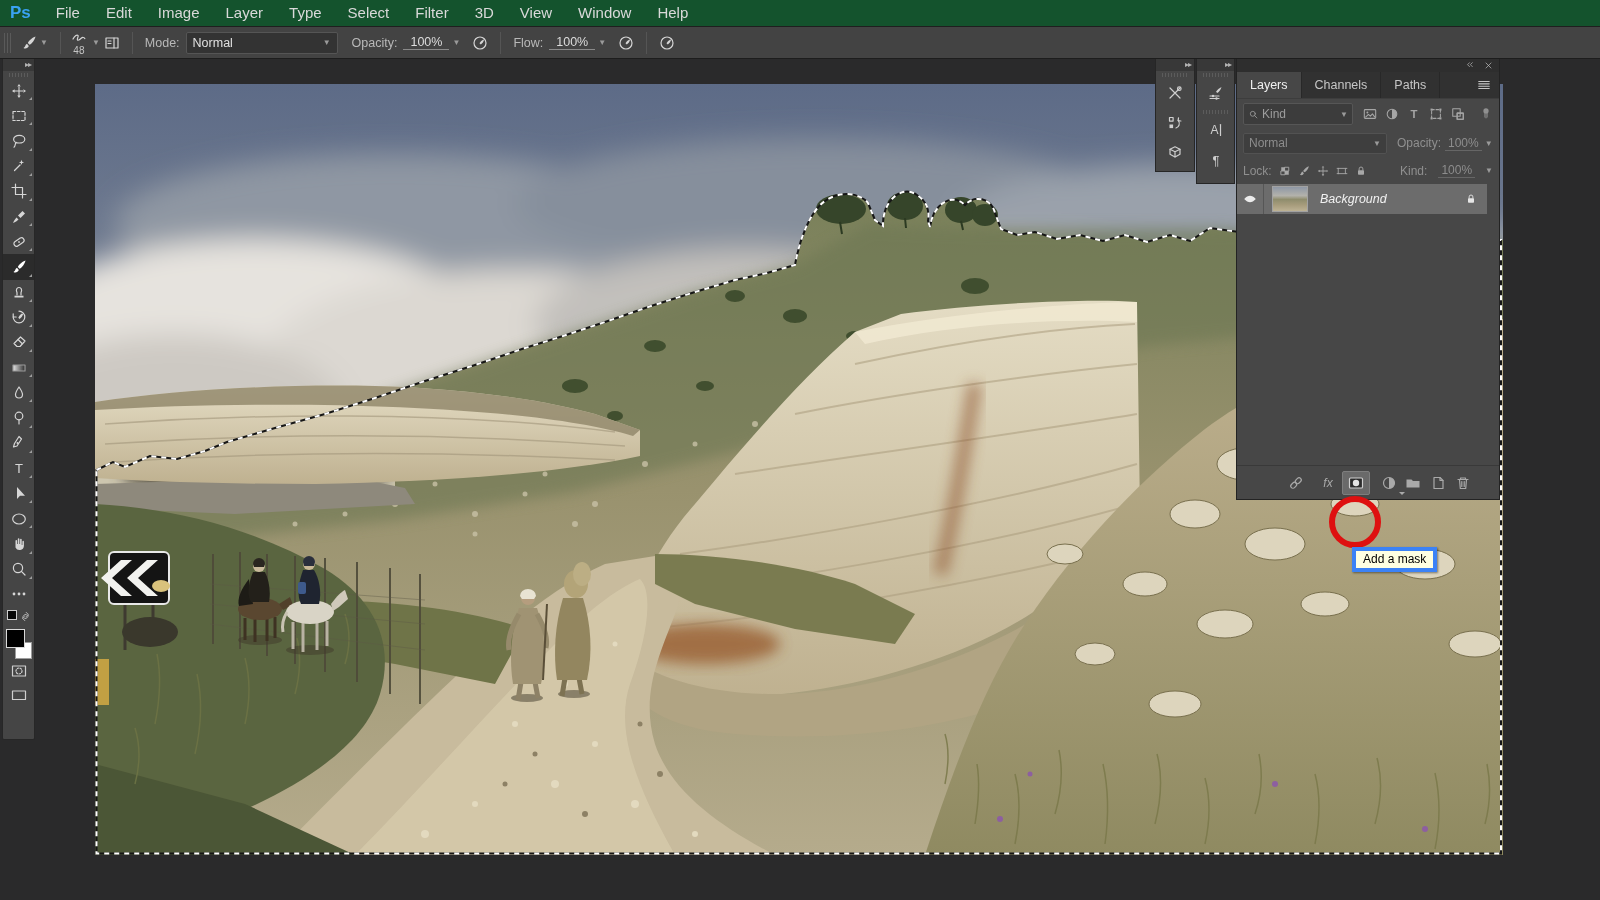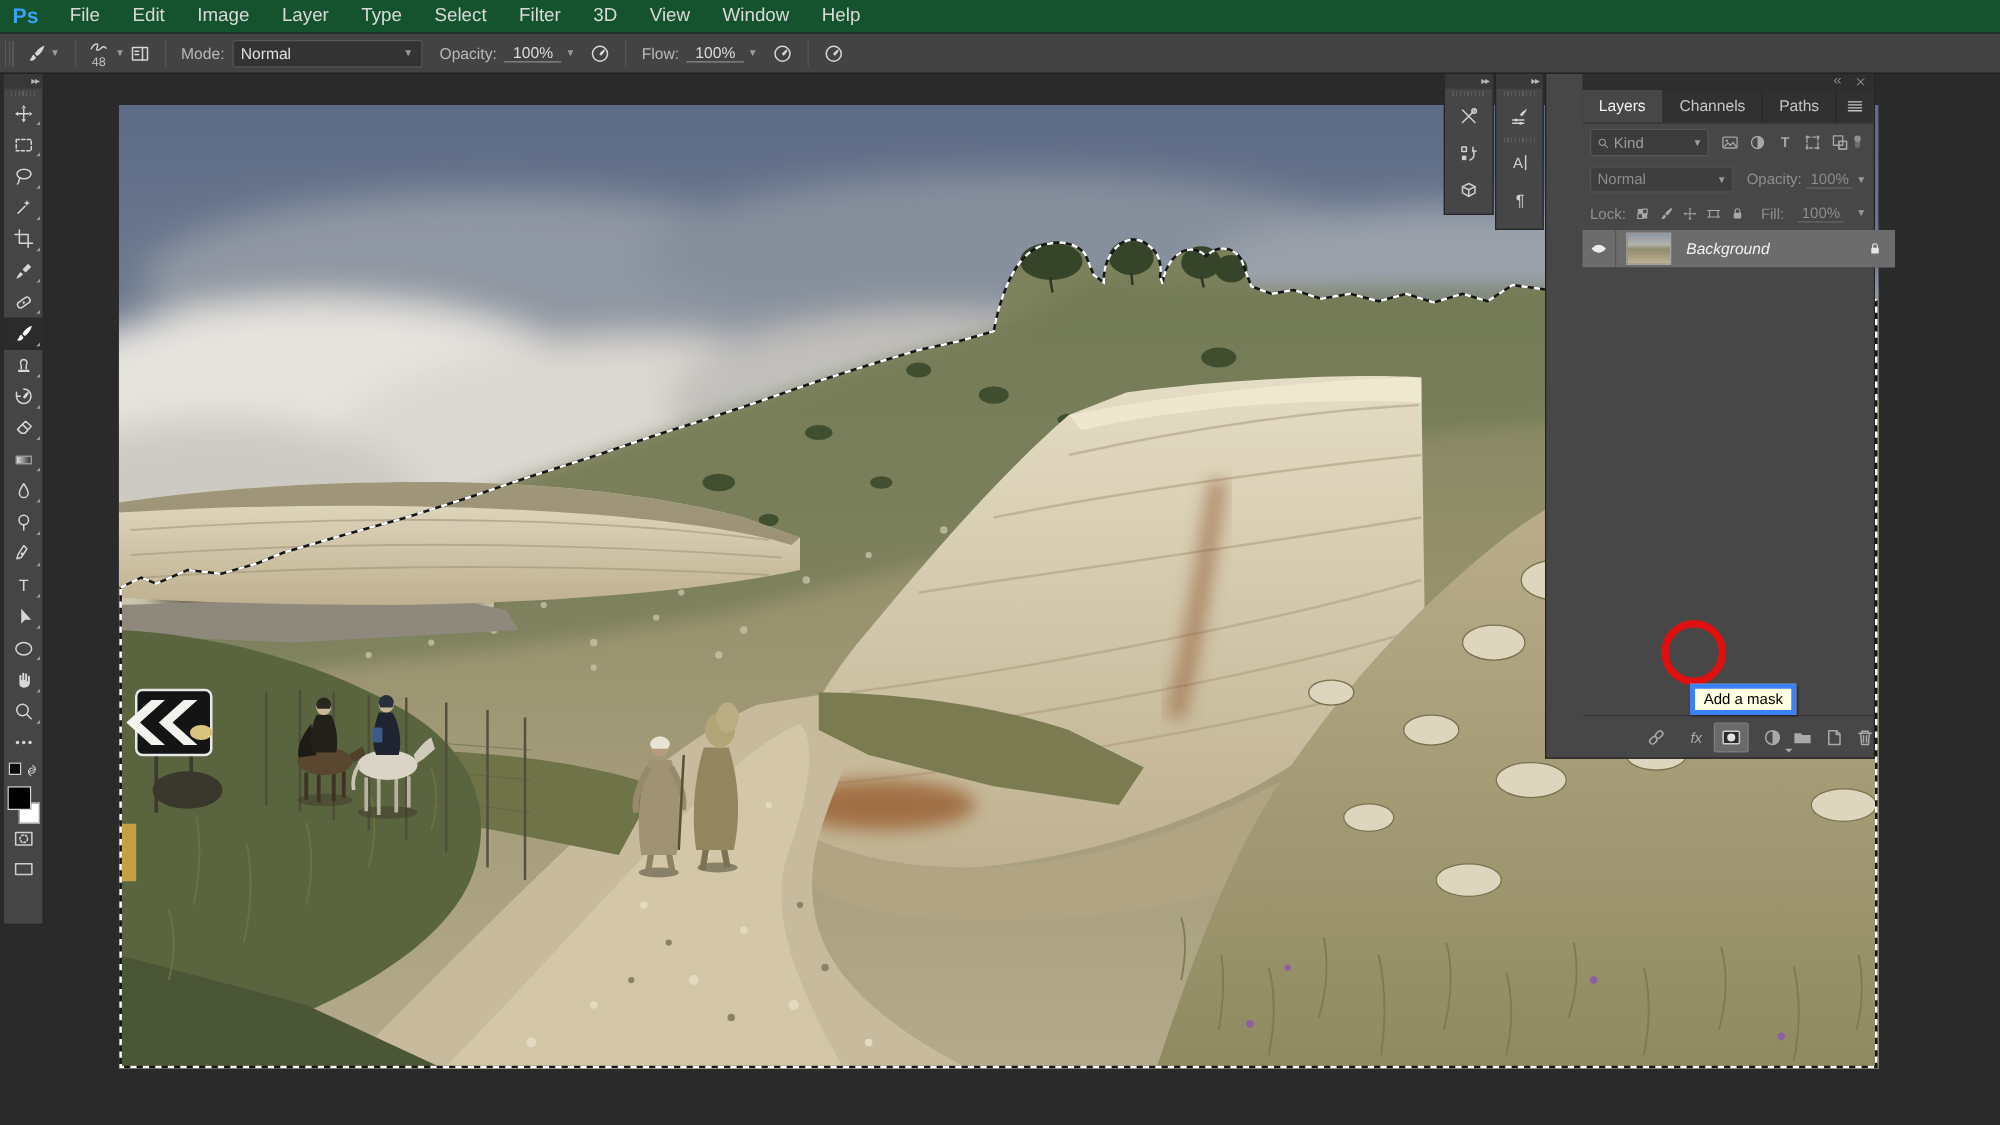--- a/index.html
+++ b/index.html
@@ -50,22 +50,22 @@
   .canvas svg{display:block;}
 
   
   .dockcol{position:absolute;top:58px;background:#464646;border:1px solid #262626;z-index:30;
            display:flex;flex-direction:column;}
   .dock-a{left:1155px;width:38px;height:112px;}
   .dock-b{left:1196px;width:37px;height:124px;}
   .dock-icon{height:30px;display:flex;align-items:center;justify-content:center;color:#cfcfcf;}
 
   
-  .layers-panel{position:absolute;left:1236px;top:58px;width:264px;height:549px;background:#474747;
-                border:1px solid #232323;z-index:30;display:flex;flex-direction:column;box-sizing:border-box;padding-left:29px;}
+  .layers-panel{position:absolute;left:1236px;top:58px;width:264px;height:442px;background:#474747;
+                border:1px solid #232323;z-index:30;display:flex;flex-direction:column;box-sizing:border-box;}
   .lp-header{height:13px;background:#2e2e2e;display:flex;align-items:center;justify-content:flex-end;
              gap:10px;padding-right:6px;color:#c4c4c4;}
   .lp-tabs{height:26px;background:#313131;display:flex;align-items:stretch;border-bottom:1px solid #3d3d3d;}
   .lp-tab{padding:0 13px;line-height:26px;font-size:12.5px;color:#c6c6c6;border-right:1px solid #282828;}
   .lp-tab.active{background:#474747;color:#f0f0f0;}
   .lp-tab-fill{flex:1;display:flex;align-items:center;justify-content:flex-end;padding-right:8px;color:#c6c6c6;}
   .lp-row{display:flex;align-items:center;padding:0 6px;}
   .kind-row{height:30px;gap:0;}
   .searchbox{display:flex;align-items:center;width:100px;height:20px;background:#3c3c3c;border:1px solid #565656;
              border-radius:2px;padding:0 4px;color:#9d9d9d;font-size:12px;gap:3px;}
@@ -770,21 +770,21 @@
           </svg>
           <svg viewBox="0 0 16 16" class="ic s12">
             <rect x="3.5" y="4.5" width="9" height="7"></rect>
             <path d="M1.5 4.5h2M12.5 4.5h2M1.5 11.5h2M12.5 11.5h2"></path>
           </svg>
           <svg viewBox="0 0 16 16" class="ic s12">
             <rect x="4" y="7" width="8" height="6" rx="1" class="f"></rect>
             <path d="M5.5 7V5.2a2.5 2.5 0 0 1 5 0V7"></path>
           </svg>
         </span>
-      <span style="margin-left:auto">Fill:</span>
+      <span style="margin-left:auto">Kind:</span>
       <span class="gray-num">100%</span>
       <span class="chev">▼</span>
     </div>
     <div class="layer-row">
       <span class="eye-cell">
         <svg class="ic s14" viewBox="0 0 16 16">
           <path d="M1.5 8S4.3 4.4 8 4.4 14.5 8 14.5 8 11.7 11.6 8 11.6 1.5 8 1.5 8z" class="f"></path>
           <circle cx="8" cy="8" r="1.9" fill="#454545" stroke="none"></circle>
         </svg>
       </span>

